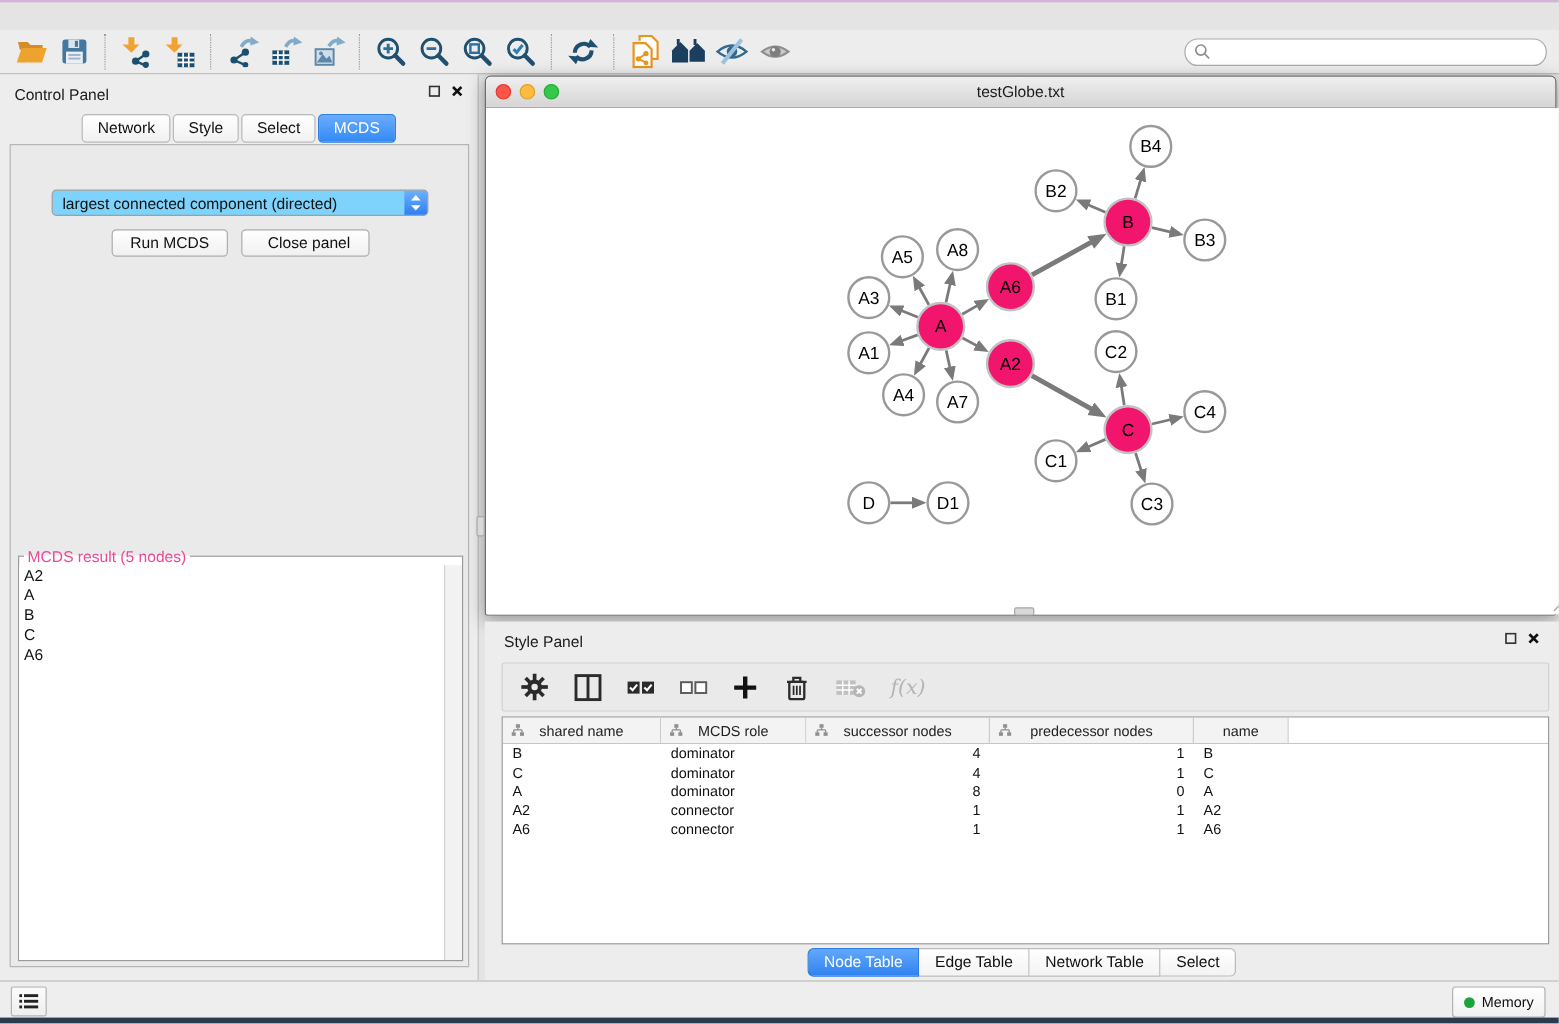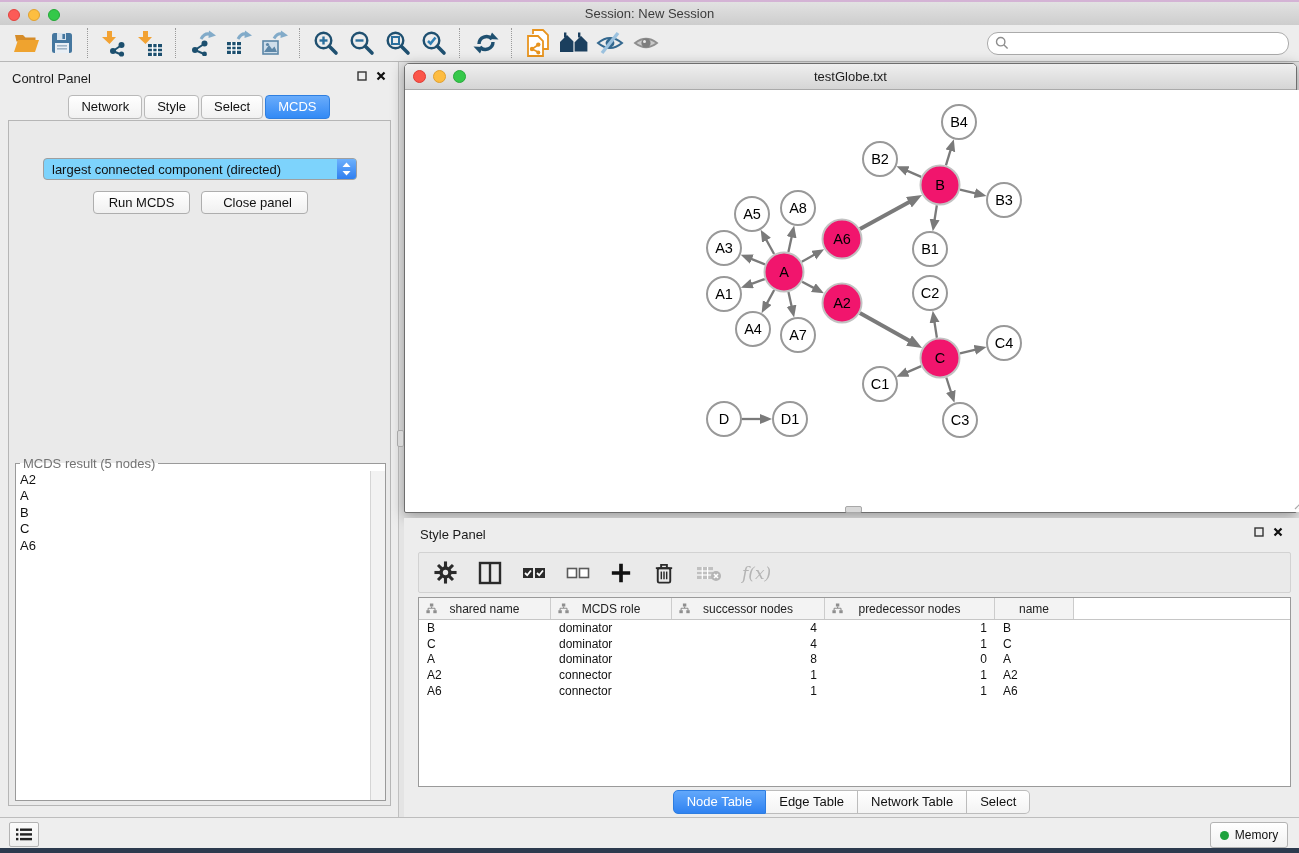--- a/index.html
+++ b/index.html
@@ -31,21 +31,21 @@
   .cp-tabs{position:absolute;left:0;top:33px;width:100%;display:flex;justify-content:center;gap:2px;}
   .cptab{font-size:13px;padding:3px 12px 4px;background:linear-gradient(#ffffff,#f1f1f1);border:1px solid #b9b9b9;border-radius:4px;color:#111;}
   .cptab.active{background:linear-gradient(#6aacfb,#338af5);border-color:#2f7fe0;color:#fff;}
   .cp-body{position:absolute;left:8px;top:58px;width:383px;height:686px;background:#eaeaea;border:1px solid #b6b6b6;box-sizing:border-box;}
   .opt-label{position:absolute;left:0;width:100%;top:16px;text-align:center;font-size:13px;color:#111;}
   .dropdown{position:absolute;left:34px;top:37px;width:314px;height:22px;background:#7dd3fc;border:1px solid #9f9f9f;border-radius:4px;display:flex;align-items:center;box-sizing:border-box;}
   .dropdown .dval{flex:1;font-size:13px;padding-left:8px;color:#111;white-space:nowrap;}
   .dropdown .spin{width:19px;height:20px;background:linear-gradient(#6db0fc,#2f7ff0);border-radius:0 3px 3px 0;display:flex;align-items:center;justify-content:center;}
   .cp-btn{position:absolute;top:70px;height:23px;background:linear-gradient(#ffffff,#f0f0f0);border:1px solid #aeaeae;border-radius:4px;font-size:13px;font-family:inherit;color:#111;}
   .mcds-fieldset{position:absolute;left:6px;top:335px;width:369px;height:343px;border:1px solid #9a9a9a;margin:0;padding:0;background:#fff;}
-  .mcds-fieldset legend{font-size:13px;color:#737373;margin-left:4px;padding:0 3px;background:transparent;}
+  .mcds-fieldset legend{font-size:13px;color:#ec4899;margin-left:4px;padding:0 3px;background:transparent;}
   .mcds-list{position:absolute;left:0;top:0;right:14px;bottom:0;background:#fff;padding:1px 0 0 4px;overflow:hidden;}
   .mcds-item{font-size:13px;line-height:16.4px;color:#111;}
   .mcds-scroll{position:absolute;right:0;top:0;width:14px;bottom:0;background:#f2f2f2;border-left:1px solid #d5d5d5;}
 
   
   .net-window{position:absolute;left:404px;top:63px;width:893px;height:450px;background:#fff;border:1px solid #6e6e6e;border-radius:5px 5px 2px 2px;box-shadow:0 3px 14px rgba(0,0,0,.35);box-sizing:border-box;}
   .net-titlebar{position:relative;height:25px;background:linear-gradient(#efefef,#d5d5d5);border-bottom:1px solid #aaaaaa;border-radius:4px 4px 0 0;}
   .net-titlebar .title{position:absolute;left:0;right:0;top:5px;text-align:center;font-size:13px;color:#1c1c1c;}
   .net-lights{position:absolute;left:8px;top:6px;display:flex;gap:7px;}
   .net-light{width:13px;height:13px;border-radius:50%;box-sizing:border-box;}
@@ -77,28 +77,20 @@
   .mem-dot{width:9px;height:9px;border-radius:50%;background:#1ea23d;}
   .bottom-strip{position:absolute;left:0;top:848px;width:100%;height:5px;background:#2c3a4e;}
 </style>
 </head>
 <body>
 
 <div id="root">
 
   <div class="top-strip"></div>
 
-  <div class="titlebar">
-    <div class="lights">
-      <div class="light red"></div>
-      <div class="light yellow"></div>
-      <div class="light green"></div>
-    </div>
-    <div class="title">Session: New Session</div>
-  </div>
 
   <div class="toolbar">
     <button class="tbtn" title="">
       <svg width="27" height="24" viewBox="0 0 27 24">
           <path d="M2 4 h8 l2.5 2.5 h10 v4 h-19 z" fill="#d68c28"></path>
           <path d="M1 21 L5 9 H26 L22 21 Z" fill="#efa32f"></path>
         </svg>
     </button>
     <button class="tbtn">
       <svg width="24" height="24" viewBox="0 0 24 24">

